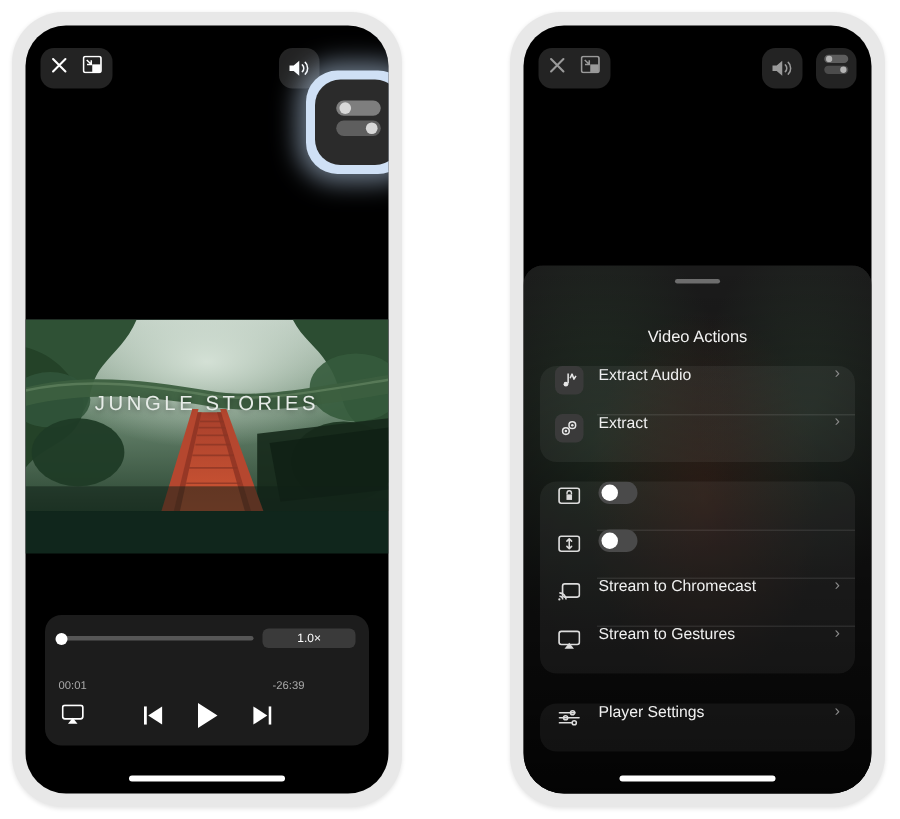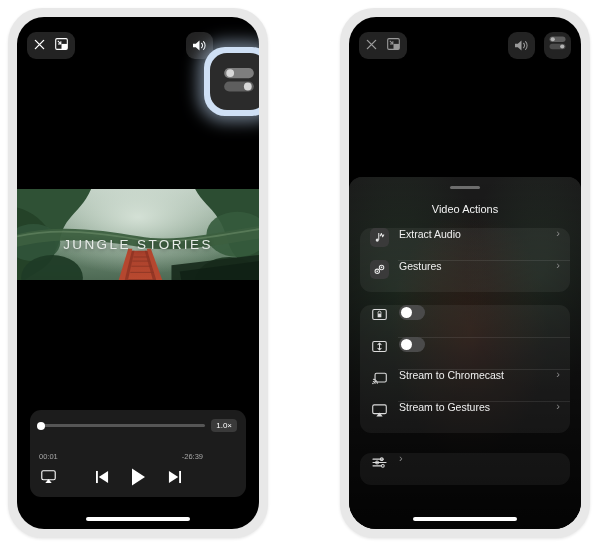--- a/index.html
+++ b/index.html
@@ -62,21 +62,21 @@
     box-shadow:0 0 16px 6px rgba(190,214,240,.55);
     z-index:9;
   }
   .highlight-inner{
     width:57px;height:57px;border-radius:17px;background:#2b2b2b;
     display:flex;align-items:center;justify-content:center;
   }
 
   
   .poster{
-    position:absolute;left:0;right:0;top:172px;height:91px;
+    position:absolute;left:0;right:0;top:196px;height:156px;
     overflow:hidden;
     background:#10261c;
   }
   .poster .art{position:absolute;inset:0;}
   .poster .title{
     position:absolute;left:0;right:0;top:48px;
     text-align:center;
     color:#e7ece8;
     font-size:13.5px;
     letter-spacing:2.4px;
@@ -97,21 +97,21 @@
   .scrubrow{display:flex;align-items:center;gap:6px;}
   .scrub{
     position:relative;flex:1;height:3px;border-radius:2px;background:#565656;
   }
   .scrub .knob{
     position:absolute;left:0;top:50%;transform:translate(-2px,-50%);
     width:8px;height:8px;border-radius:50%;background:#fff;
   }
   .speed{
     background:#3a3a3a;border-radius:4px;color:#fff;
-    font-size:8px;padding:2px 5px;white-space:nowrap;
+    font-size:8px;padding:2px 23px;white-space:nowrap;
   }
   .timerow{
     display:flex;justify-content:space-between;
     color:#a8a8a8;font-size:7.5px;margin-top:20px;padding-right:34px;
   }
   .btnrow{
     display:flex;align-items:center;margin-top:7px;position:relative;height:22px;
   }
   .btnrow .airplay{position:absolute;left:2px;top:50%;transform:translateY(-50%);}
   .transport{
@@ -129,21 +129,21 @@
     border-radius:13px 13px 27px 27px;
     overflow:hidden;
   }
   .sheet .tint{position:absolute;inset:0;}
   .grabber{
     position:absolute;top:9px;left:50%;transform:translateX(-50%);
     width:30px;height:3px;border-radius:2px;background:#6d6d6d;
   }
   .sheet-title{
     position:relative;text-align:center;color:#f2f2f2;
-    font-size:11px;margin-top:26px;
+    font-size:11px;margin-top:42px;
   }
   .card{
     position:relative;
     margin:13px 11px 0 11px;
     background:rgba(255,255,255,.055);
     border-radius:11px;
     overflow:hidden;
   }
   .row{
     position:relative;
@@ -405,21 +405,21 @@
           </div>
           <div class="row">
             <span class="ic tile">
               <svg width="13" height="13" viewBox="0 0 14 14">
                 <circle cx="4.6" cy="9" r="2.4" fill="none" stroke="#e6e6e6" stroke-width="1.1"></circle>
                 <circle cx="4.6" cy="9" r="0.9" fill="#e6e6e6"></circle>
                 <circle cx="9.2" cy="4.8" r="2.4" fill="none" stroke="#e6e6e6" stroke-width="1.1"></circle>
                 <circle cx="9.2" cy="4.8" r="0.9" fill="#e6e6e6"></circle>
               </svg>
             </span>
-            <span class="lbl">Gestures</span>
+            <span class="lbl">Extract</span>
             <span class="chev">›</span>
           </div>
         </div>
 
         <div class="card">
           <div class="row">
             <span class="ic">
               <svg width="15" height="13" viewBox="0 0 16 14">
                 <rect x="0.7" y="1.6" width="14.6" height="10.8" rx="1.6" fill="none" stroke="#dcdcdc" stroke-width="1.2"></rect>
                 <rect x="6" y="6" width="4" height="4" fill="#dcdcdc"></rect>
@@ -471,20 +471,21 @@
             <span class="ic">
               <svg width="15" height="13" viewBox="0 0 16 14">
                 <path d="M1 3.4 H12" stroke="#dcdcdc" stroke-width="1.2" stroke-linecap="round"></path>
                 <path d="M1 7 H15" stroke="#dcdcdc" stroke-width="1.2" stroke-linecap="round"></path>
                 <path d="M1 10.6 H9.5" stroke="#dcdcdc" stroke-width="1.2" stroke-linecap="round"></path>
                 <circle cx="10.4" cy="3.4" r="1.5" fill="none" stroke="#dcdcdc" stroke-width="1.1"></circle>
                 <circle cx="5.4" cy="7" r="1.5" fill="none" stroke="#dcdcdc" stroke-width="1.1"></circle>
                 <circle cx="11.6" cy="10.6" r="1.5" fill="none" stroke="#dcdcdc" stroke-width="1.1"></circle>
               </svg>
             </span>
+            <span class="lbl">Player Settings</span>
             <span class="chev">›</span>
           </div>
         </div>
 
       </div>
 
       <div class="homebar"></div>
     </div>
   </div>
 

